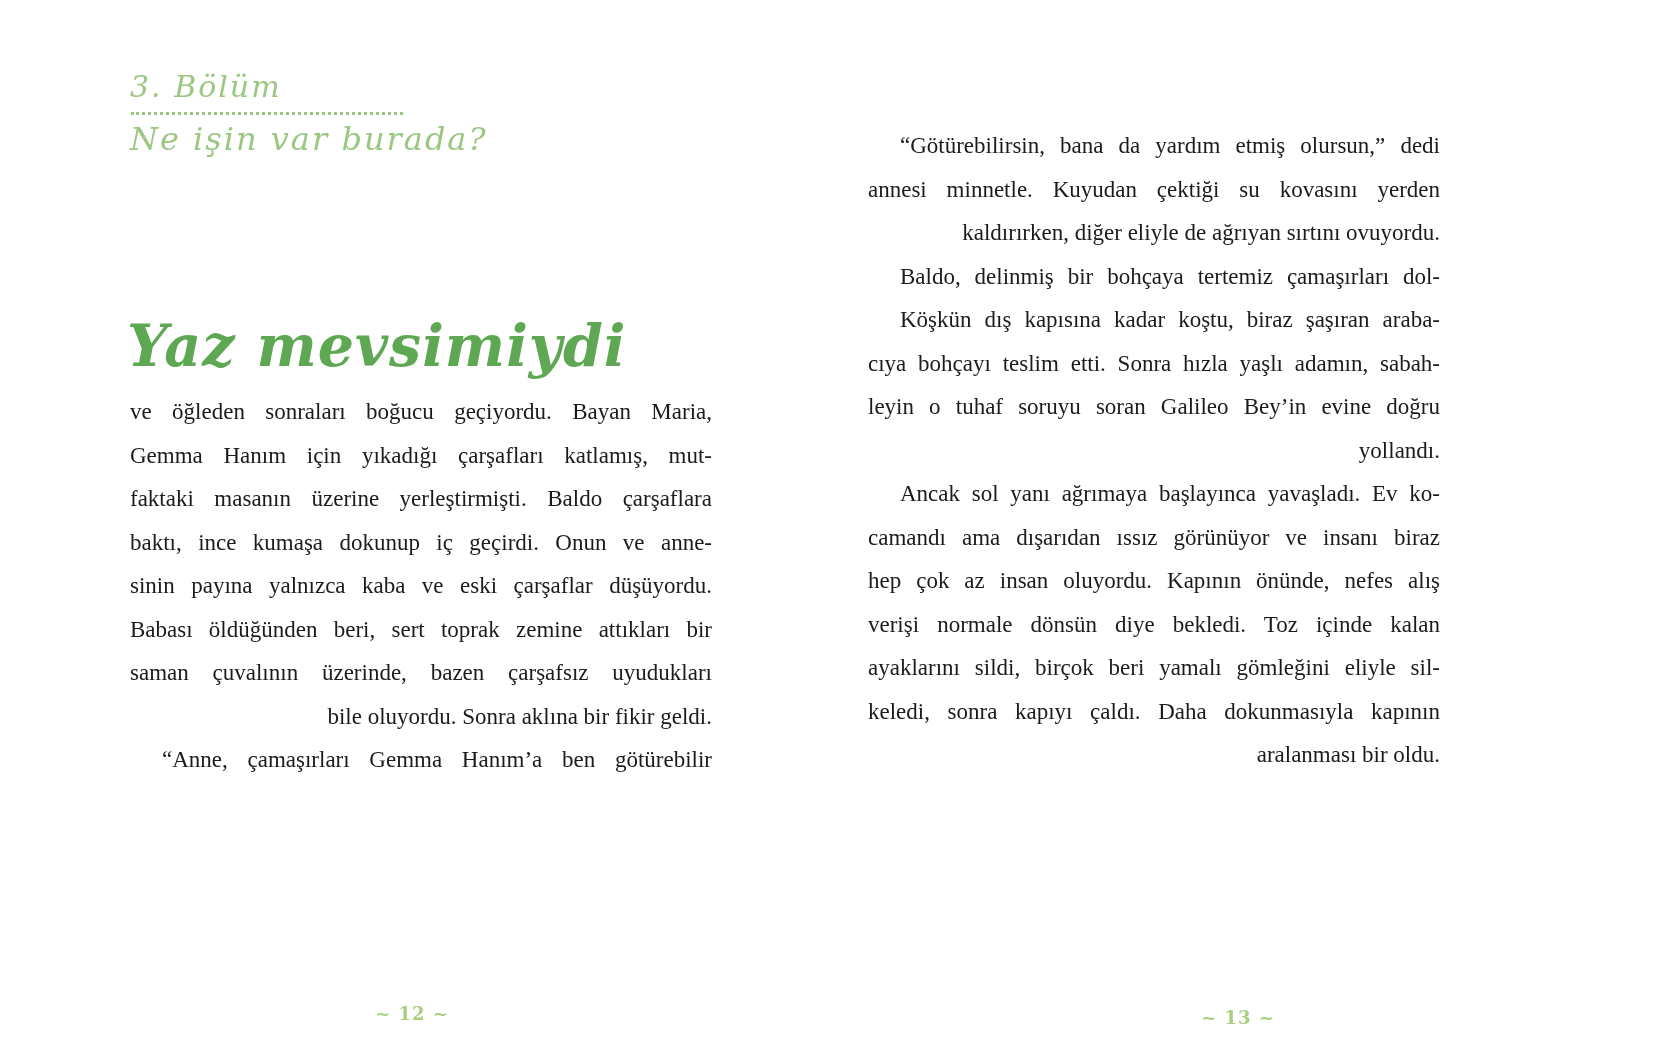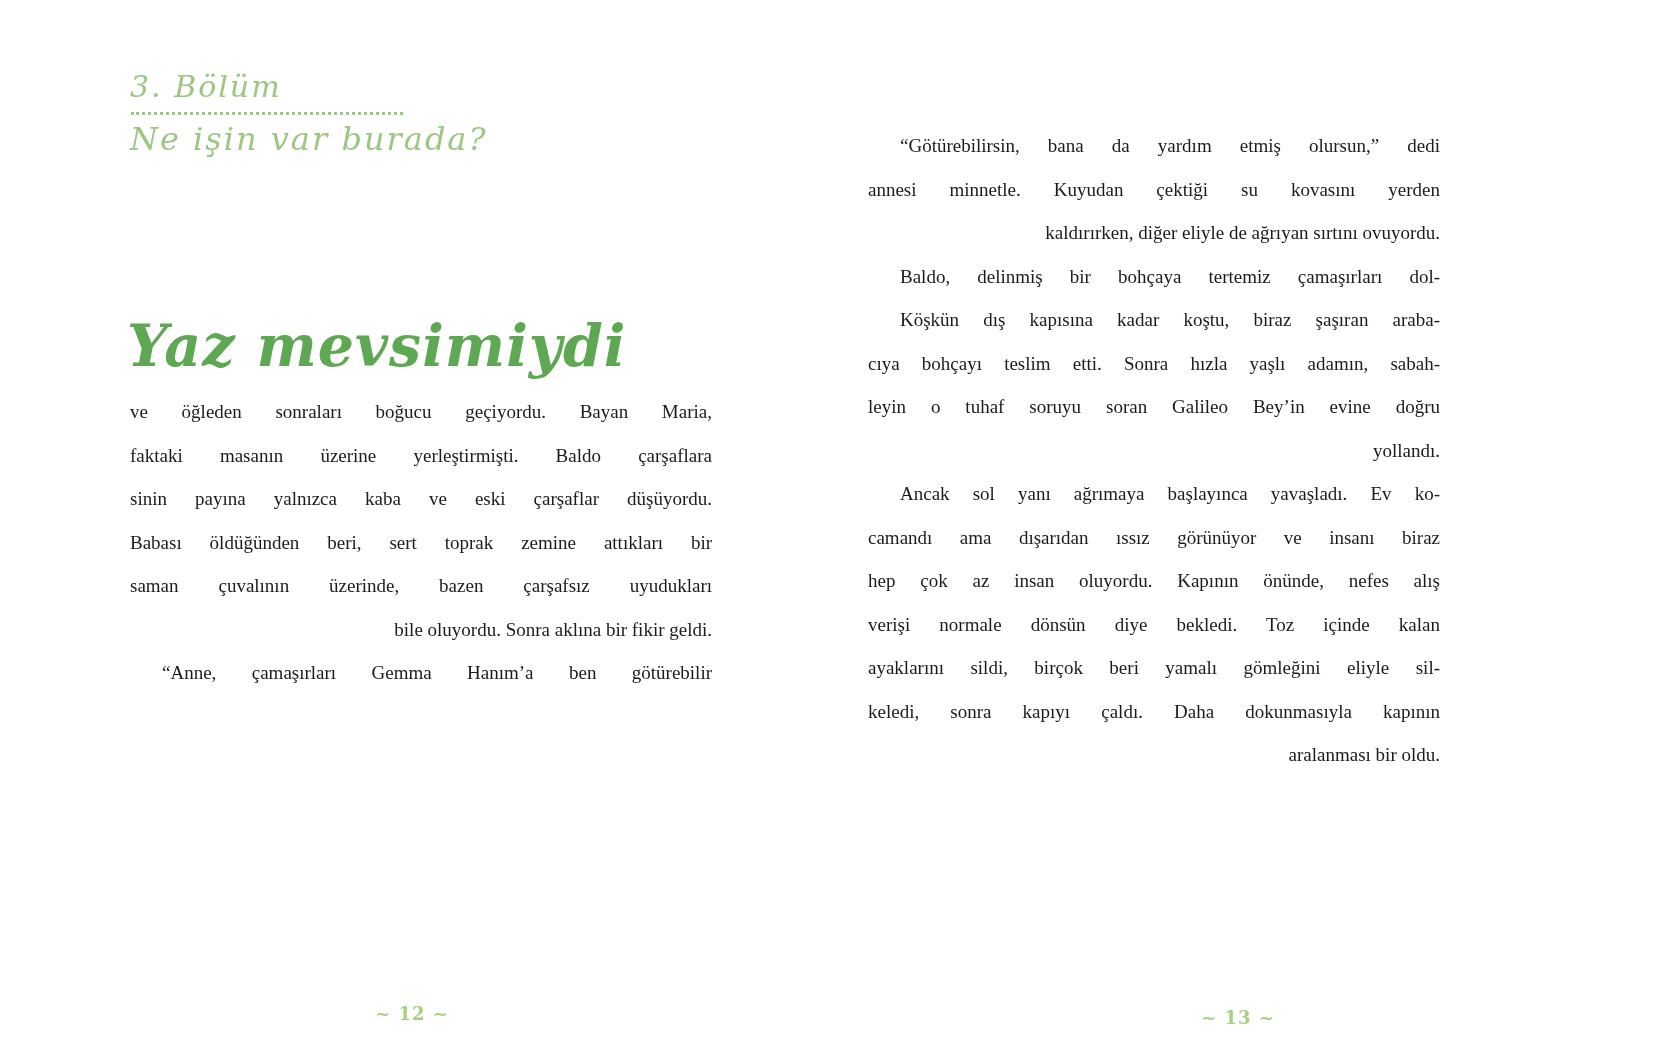--- a/index.html
+++ b/index.html
@@ -43,21 +43,21 @@
     position:absolute;left:127px;top:286px;
     font-family:"DejaVu Serif", serif;
     font-style:italic;font-weight:700;
     font-size:57px;line-height:64px;
     color:var(--opener-green);
     letter-spacing:1px;
   }
   .text-column{
     position:absolute;
     color:var(--body-ink);
-    font-size:19px;
+    font-size:23px;
   }
   .text-column .line{
     height:43.5px;line-height:43.5px;
     white-space:normal;
     text-align:right;
   }
   .text-column .line.j{
     text-align:justify;
     text-align-last:justify;
   }
@@ -84,21 +84,23 @@
 
 <div class="spread">
 
   <div class="page-left">
     <div class="chapter-label">3. Bölüm</div>
     <div class="dotted-divider"></div>
     <div class="chapter-title">Ne işin var burada?</div>
     <div class="section-opener">Yaz mevsimiydi</div>
     <div class="text-column" id="left-col">
         <div class="line j">ve öğleden sonraları boğucu geçiyordu. Bayan Maria,</div>
+        <div class="line j">Gemma Hanım için yıkadığı çarşafları katlamış, mut-</div>
         <div class="line j">faktaki masanın üzerine yerleştirmişti. Baldo çarşaflara</div>
+        <div class="line j">baktı, ince kumaşa dokunup iç geçirdi. Onun ve anne-</div>
         <div class="line j">sinin payına yalnızca kaba ve eski çarşaflar düşüyordu.</div>
         <div class="line j">Babası öldüğünden beri, sert toprak zemine attıkları bir</div>
         <div class="line j">saman çuvalının üzerinde, bazen çarşafsız uyudukları</div>
         <div class="line">bile oluyordu. Sonra aklına bir fikir geldi.</div>
         <div class="line j i">“Anne, çamaşırları Gemma Hanım’a ben götürebilir</div>
       </div>
     <div class="pagenum" id="pagenum-left">~ 12 ~</div>
   </div>
 
   <div class="page-right">

